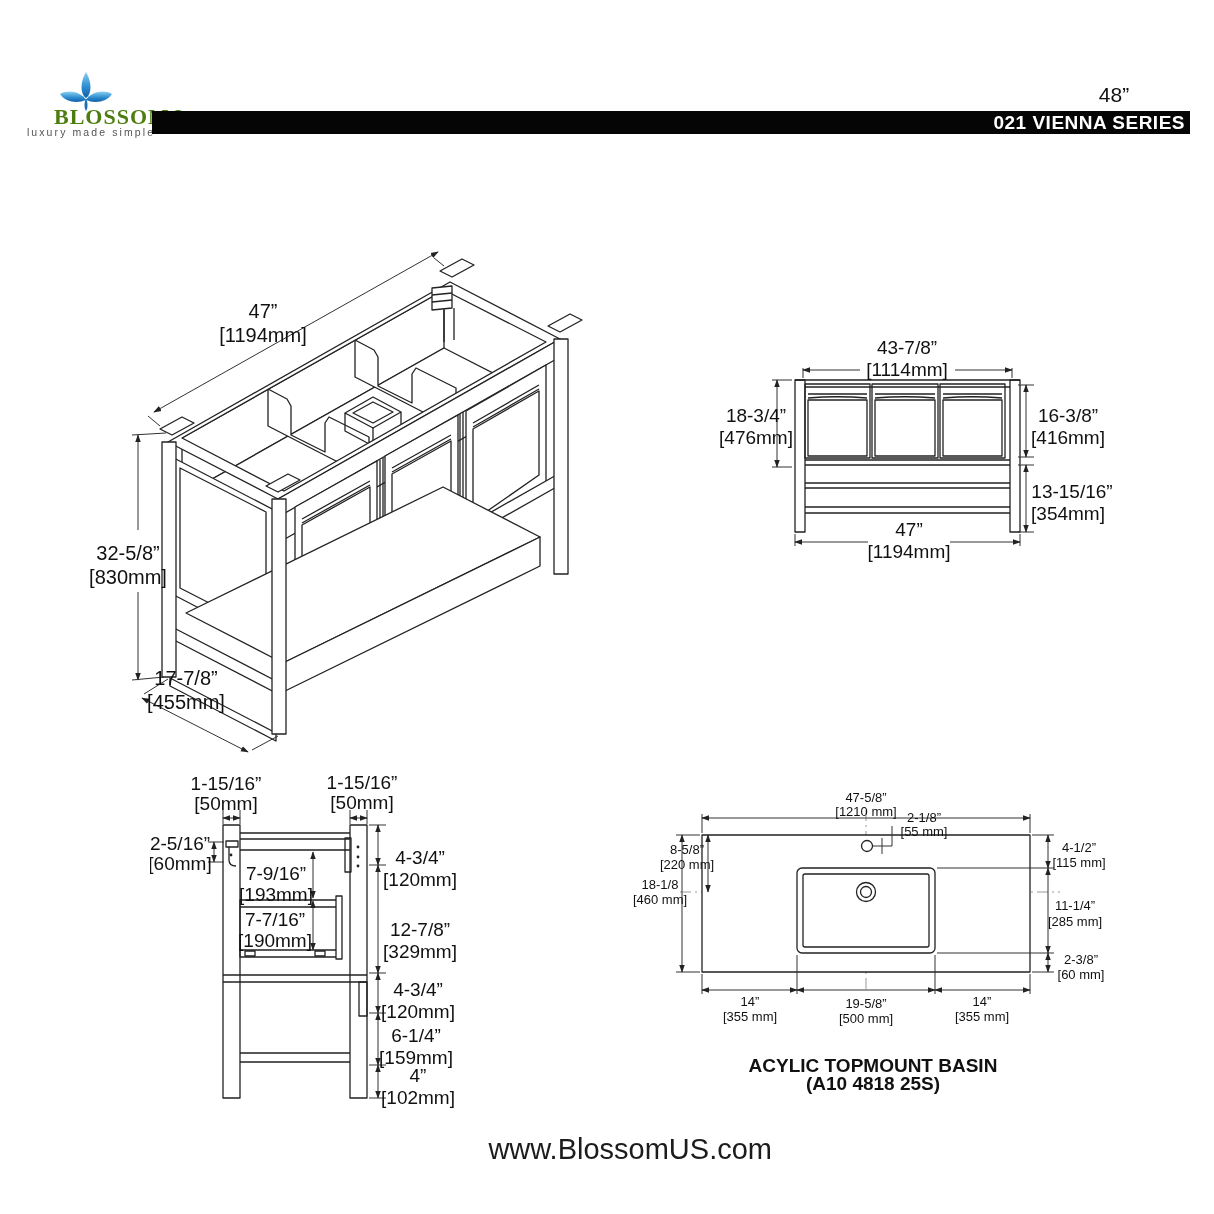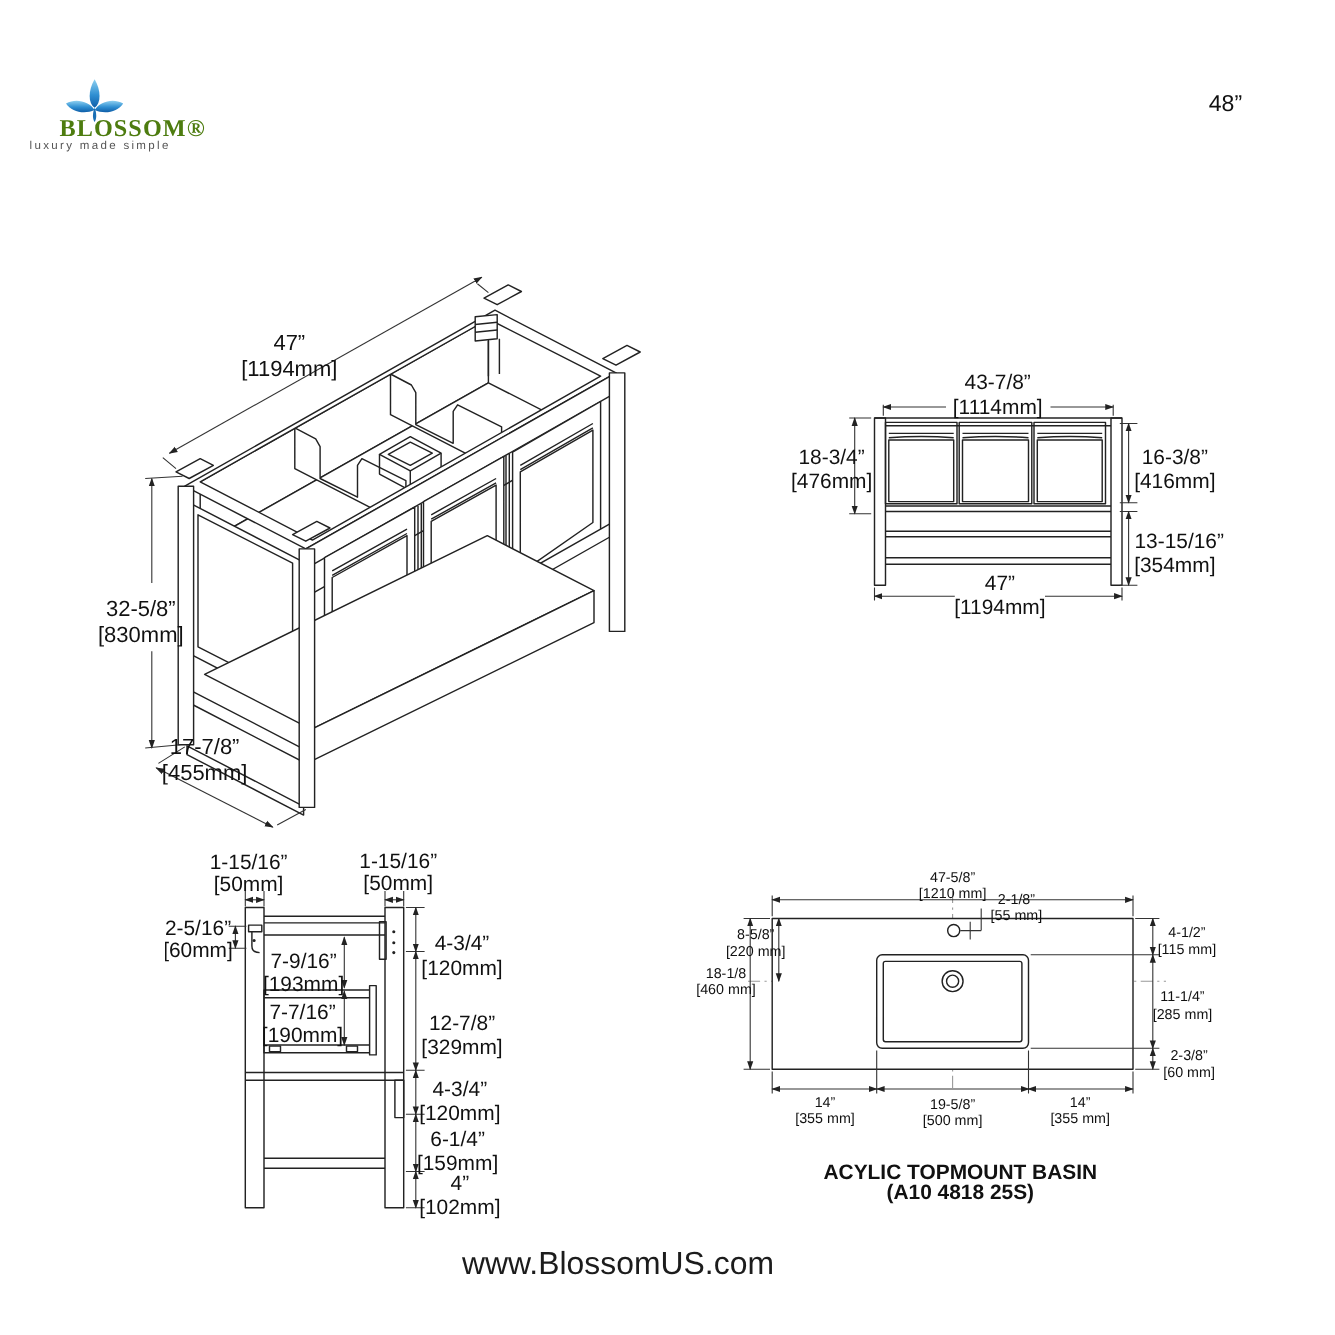--- a/index.html
+++ b/index.html
@@ -19,21 +19,21 @@
   
   svg text{font-family:"Liberation Sans",sans-serif;fill:#111;}
   .dim{font-size:20px;}
   .dimf{font-size:19px;}
   .dimb{font-size:13px;}
   .cap{font-size:19px;font-weight:600;}
   .ln{stroke:#222;stroke-width:1.3;fill:none;stroke-linejoin:round;}
   .lnf{stroke:#222;stroke-width:1.3;fill:#fff;stroke-linejoin:round;}
   .dl{stroke:#333;stroke-width:1;fill:none;}
   .cl{stroke:#999;stroke-width:1;fill:none;stroke-dasharray:11 4 2 4;}
-  #footer-url{position:absolute;left:420px;top:1133px;width:352px;text-align:left;
+  #footer-url{position:absolute;left:420px;top:1133px;width:352px;text-align:right;
     font-size:29px;color:#1c1c1c;}
 </style>
 </head>
 <body>
 
 <div id="sheet">
 
   <svg width="0" height="0" style="position:absolute" aria-hidden="true">
     <defs>
       <marker id="da" viewBox="0 0 10 10" refX="9" refY="5" markerWidth="8" markerHeight="8" orient="auto-start-reverse">
@@ -53,20 +53,21 @@
     <g fill="url(#pg)">
       <path d="M31,2 C37,12 37,24 31,28 C25,24 25,12 31,2 Z"></path>
       <path d="M31,30 C22,34 10,32 5,24 C14,19 26,22 31,30 Z"></path>
       <path d="M31,30 C40,34 52,32 57,24 C48,19 36,22 31,30 Z"></path>
       <path d="M31,28 C33,33 33,38 31,41 C29,38 29,33 31,28 Z" fill="#1a6fb5"></path>
     </g>
   </svg>
   <div id="brand-name">BLOSSOM®</div>
   <div id="brand-tagline">luxury made simple</div>
   <div id="size-label">48”</div>
+  <div id="series-banner">021 VIENNA SERIES</div>
 
   <svg class="abs" style="left:60px;top:230px" width="560" height="540" viewBox="0 0 560 540">
     <g>
 
       <polygon class="lnf" points="122,208 384,60 384,118 122,266"></polygon>
       <polygon class="lnf" points="122,266 384,118 478,166 216,314"></polygon>
 
       <path class="lnf" d="M208,159 L227,169 L231,176 L231,205 L265,222 L265,193 L269,187 L309,207 L309,248 L208,196 Z"></path>
       <path class="lnf" d="M295,110 L314,120 L318,127 L318,156 L352,173 L352,144 L356,138 L396,158 L396,199 L295,147 Z"></path>
 

